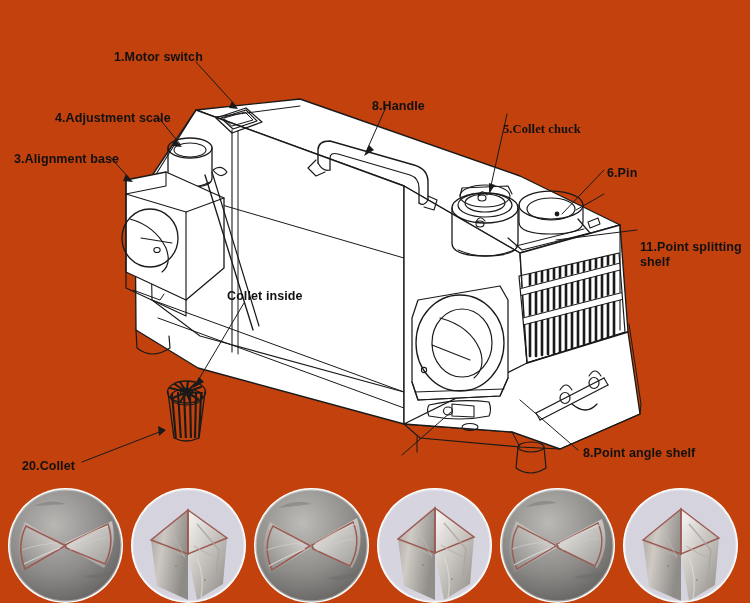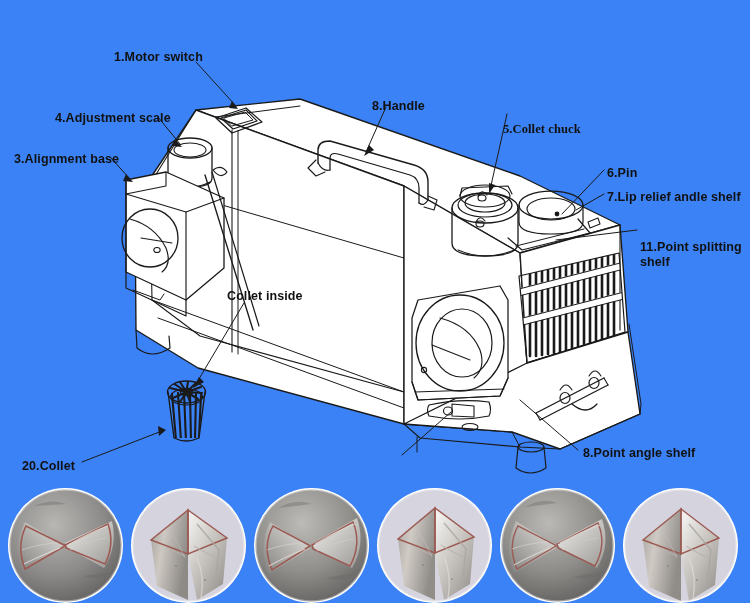--- a/index.html
+++ b/index.html
@@ -7,21 +7,21 @@
     padding: 0;
     background: #ffffff;
   }
   body {
     font-family: "Liberation Sans", sans-serif;
   }
   #page {
     position: relative;
     width: 750px;
     height: 603px;
-    background: #3b82f6;
+    background: #c2410c;
     overflow: hidden;
   }
 
   
   #diagram-svg {
     position: absolute;
     left: 0;
     top: 0;
     width: 750px;
     height: 488px;
@@ -292,21 +292,20 @@
       <path d="M578,450 L520,400" stroke-width="1.0"></path>
     </g>
   </svg>
 
   <div class="callout" style="left:114px; top:50px;">1.Motor switch</div>
   <div class="callout" style="left:55px; top:111px;">4.Adjustment scale</div>
   <div class="callout" style="left:14px; top:152px;text-align:center;">3.Alignment base</div>
   <div class="callout" style="left:372px; top:99px;">8.Handle</div>
   <div class="callout" style="left:503px; top:122px;font-family:Liberation Serif, serif;">5.Collet chuck</div>
   <div class="callout" style="left:607px; top:166px;">6.Pin</div>
-  <div class="callout" style="left:607px; top:190px;">7.Lip relief andle shelf</div>
   <div class="callout wrap" style="left:640px; top:224px;">11.Point splitting
 shelf</div>
   <div class="callout" style="left:227px; top:289px;">Collet inside</div>
   <div class="callout" style="left:22px; top:459px;">20.Collet</div>
   <div class="callout" style="left:583px; top:446px;">8.Point angle shelf</div>
 
   <div id="photo-strip">
 
     <div class="photo" style="left:8px;">
       <svg viewBox="0 0 115 115">

